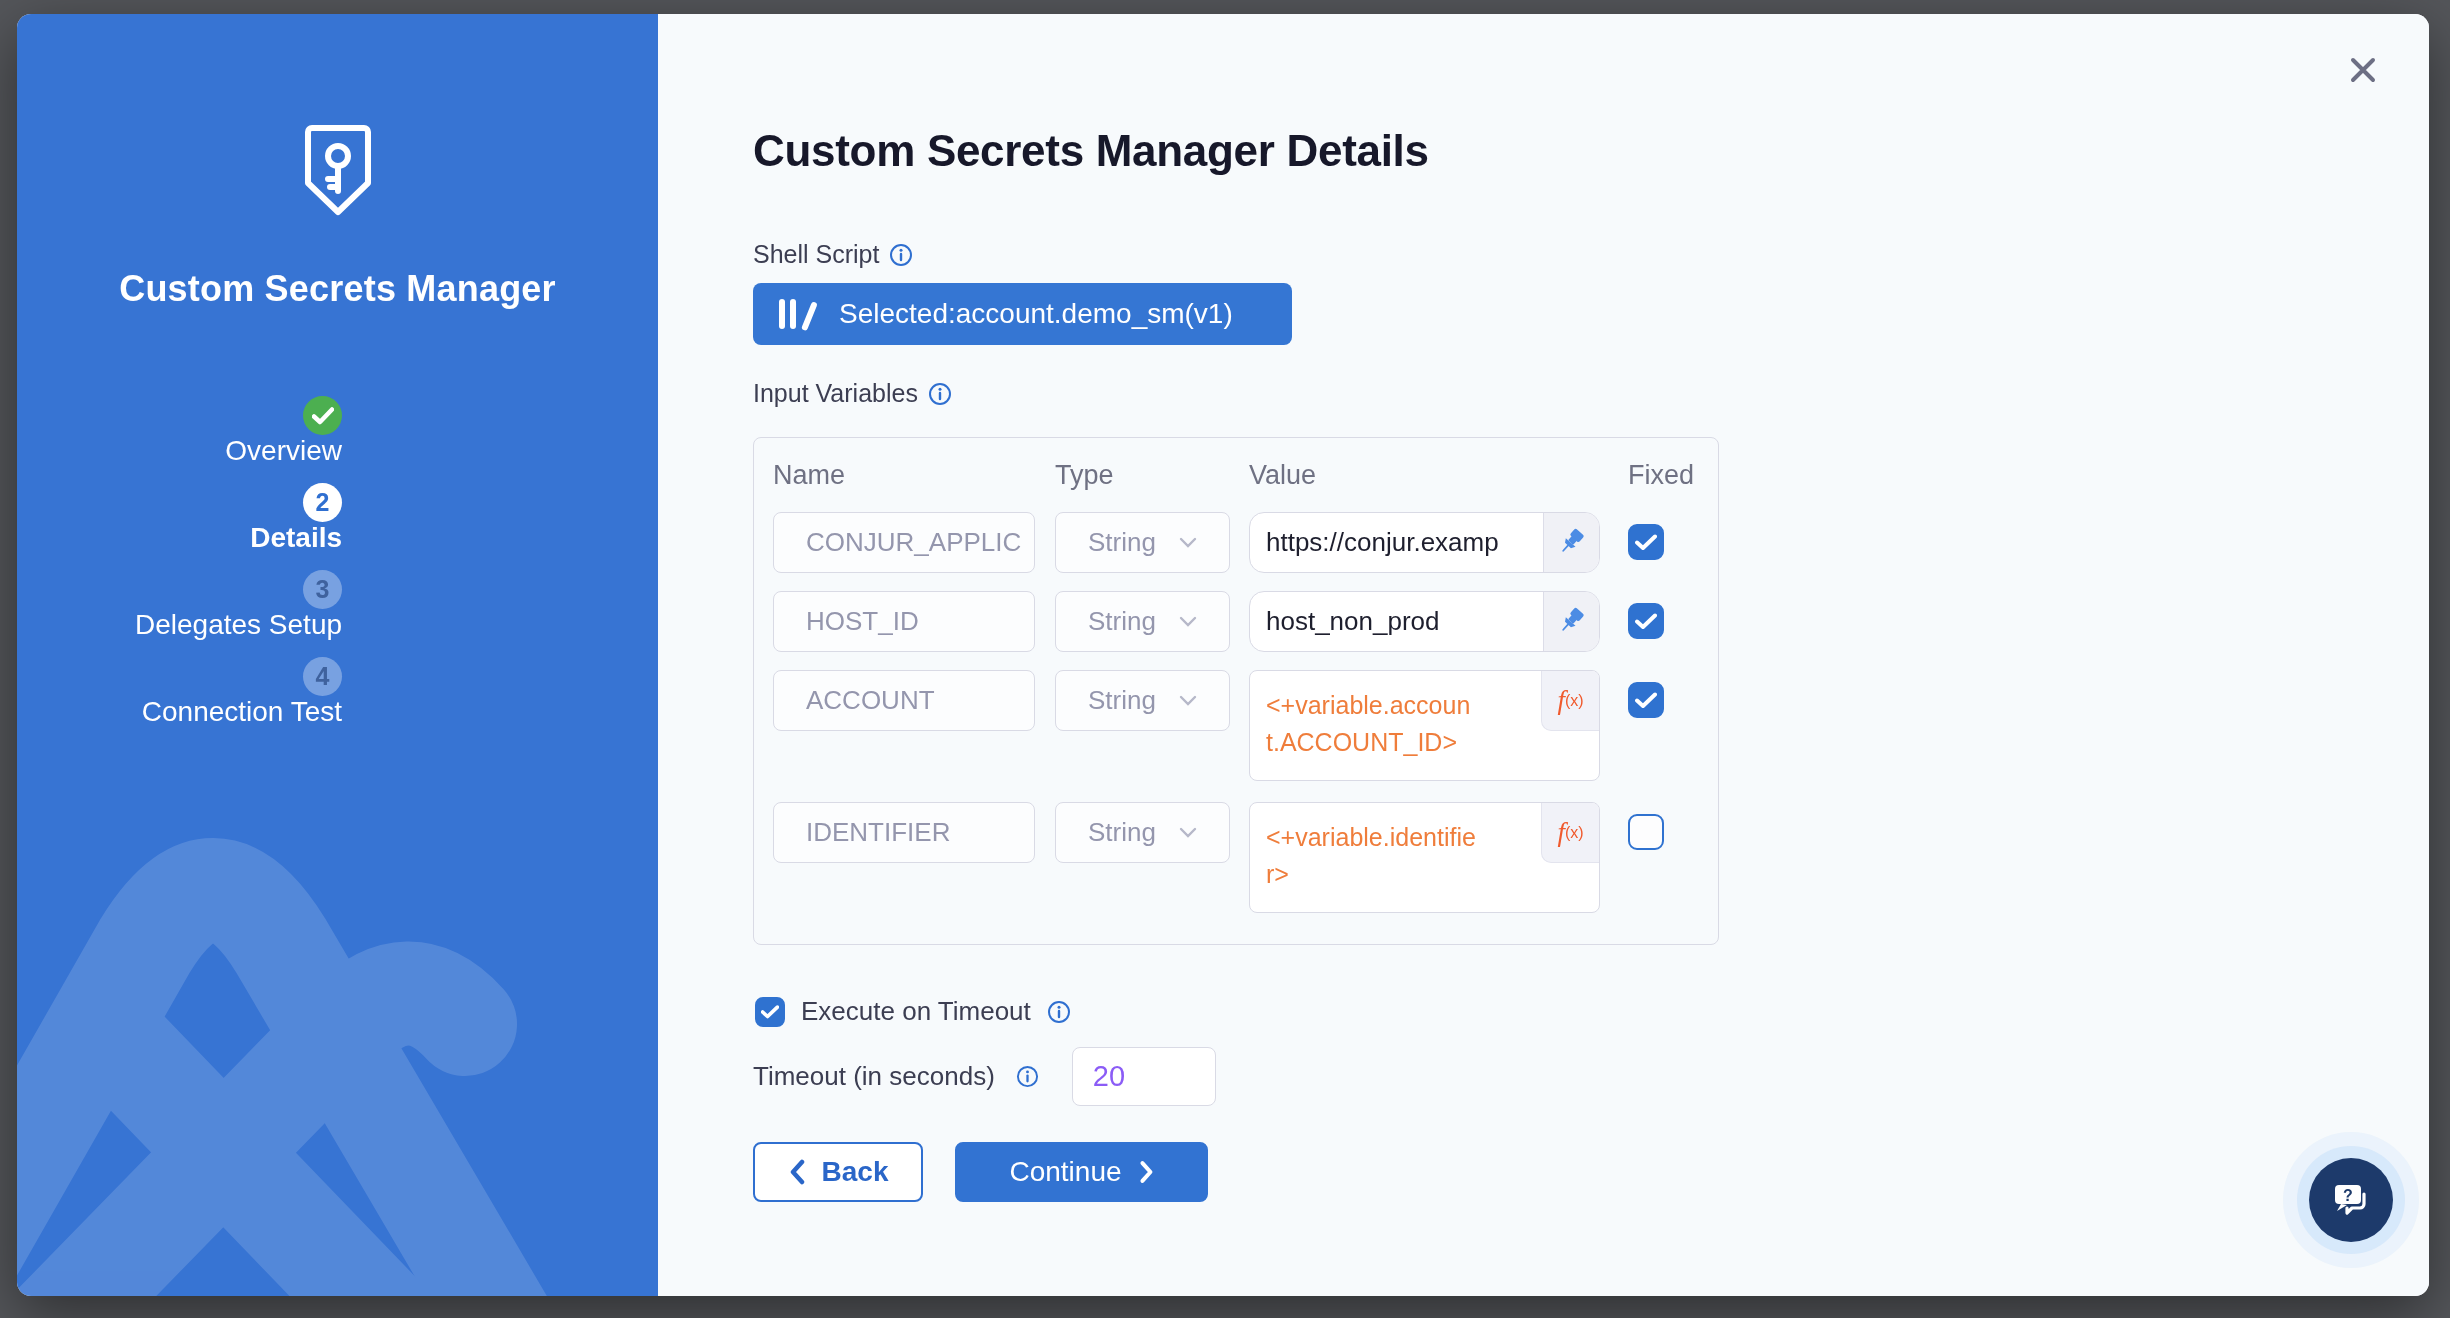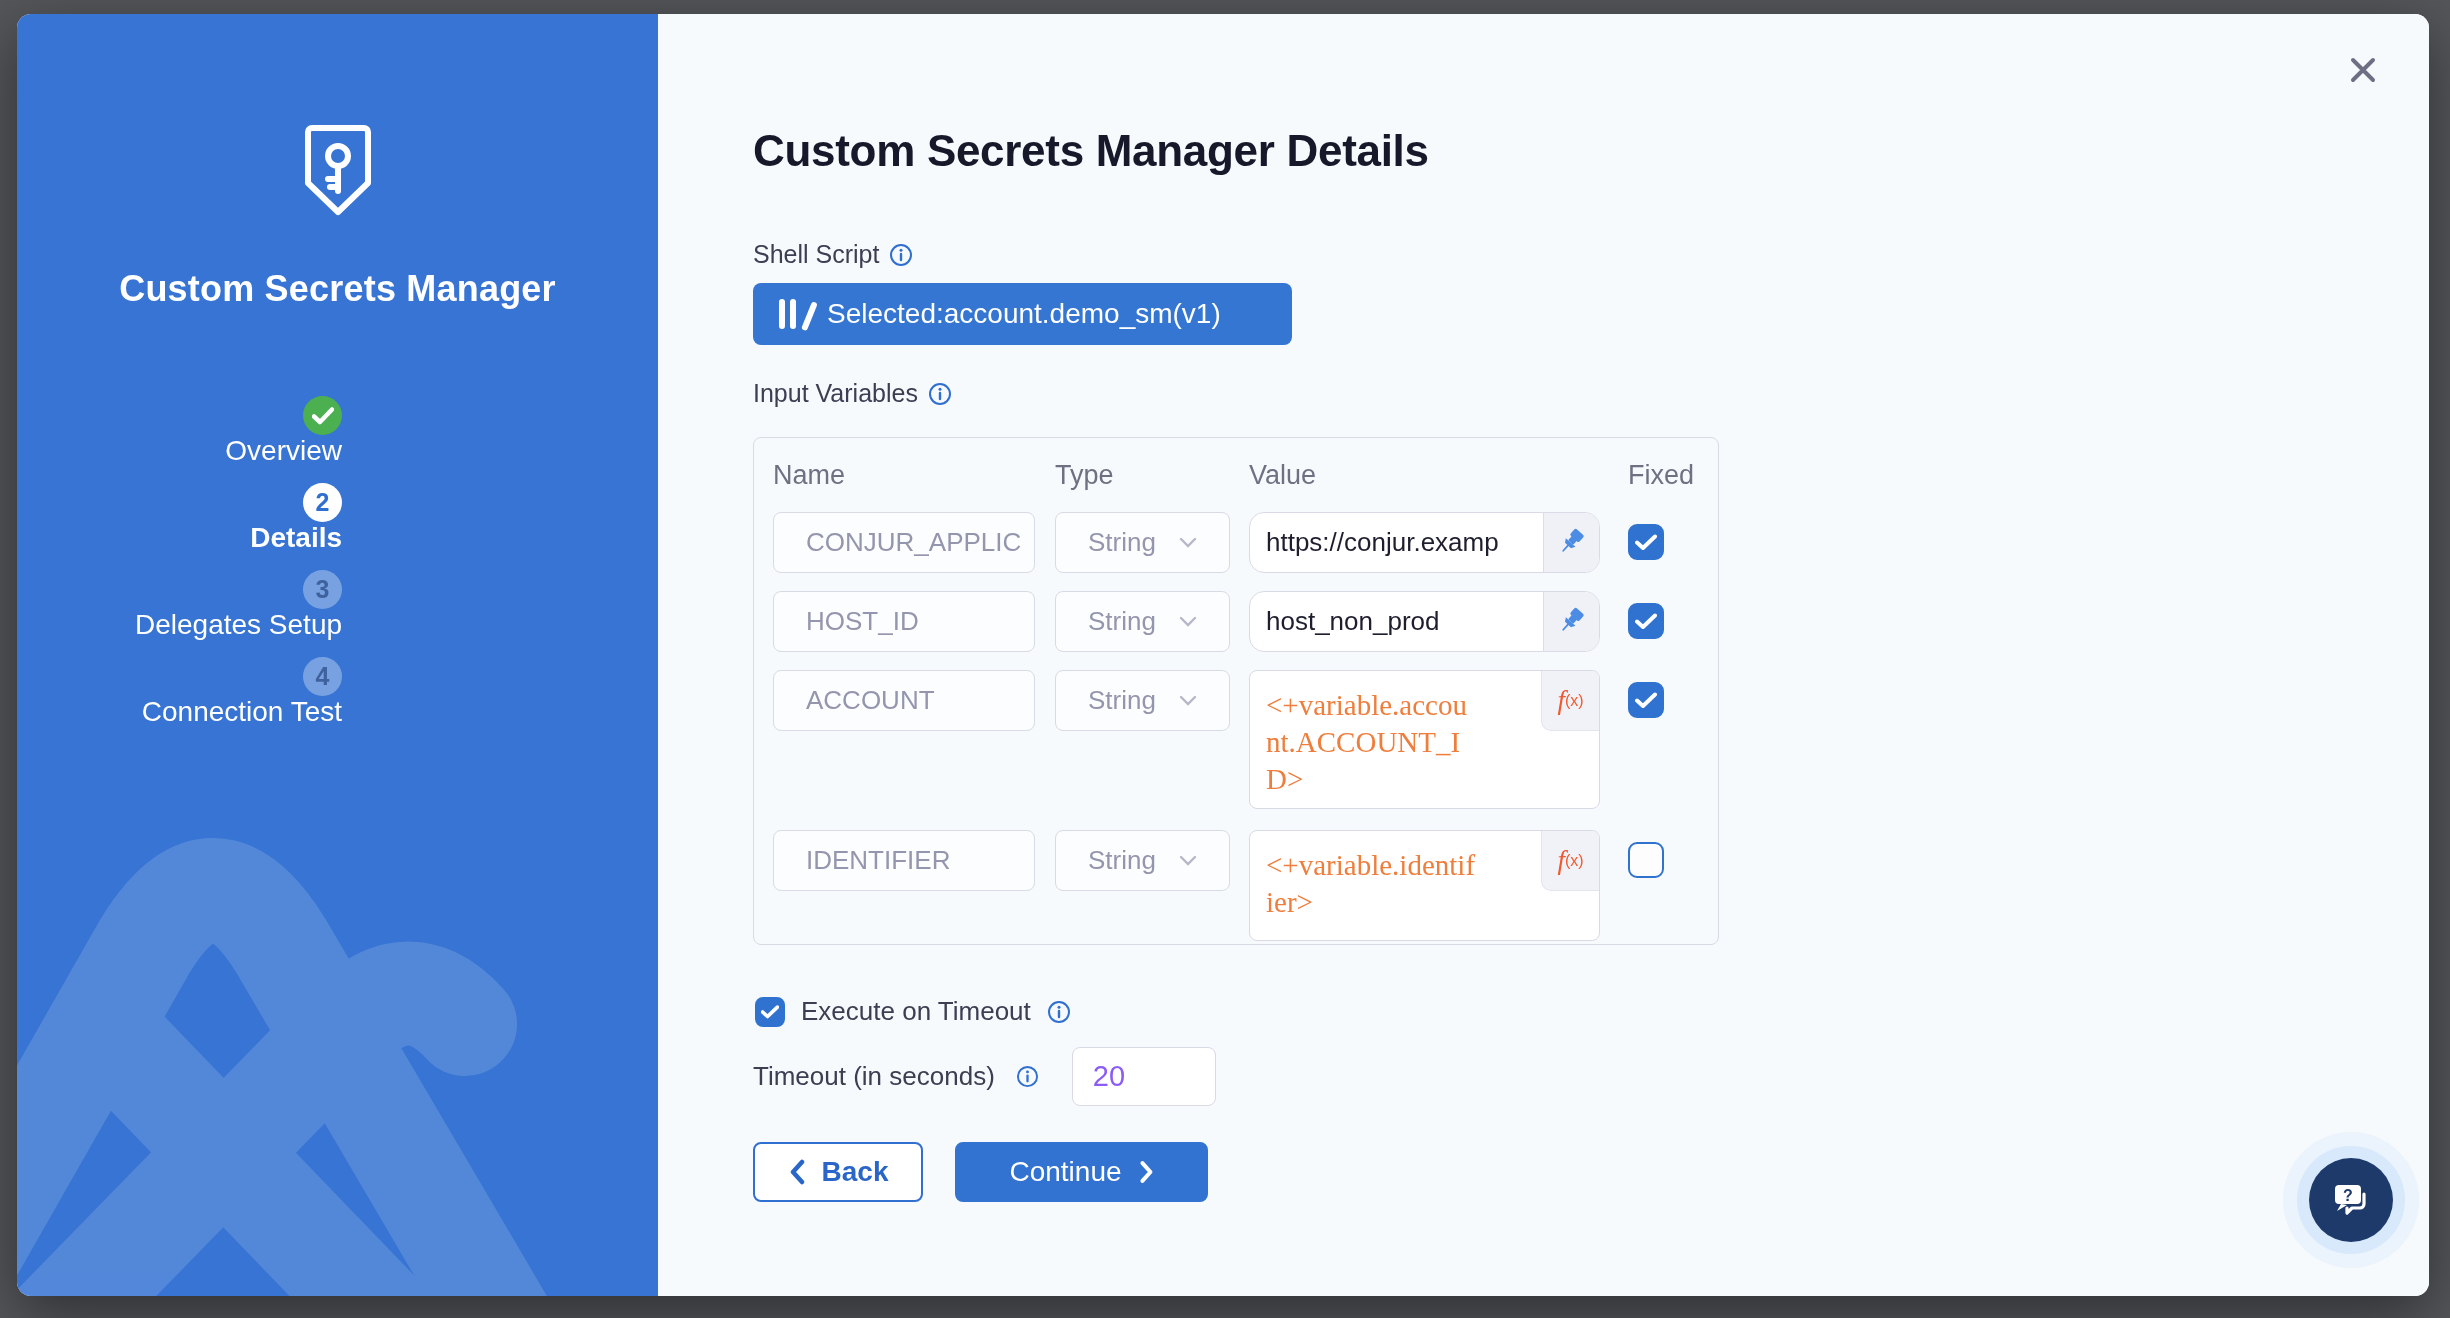--- a/index.html
+++ b/index.html
@@ -53,21 +53,21 @@
     font-size:44px; font-weight:700; color:#17182a; letter-spacing:-.3px;
   }
   .field-label-row { position:absolute; left:95px; display:flex; align-items:center; gap:10px; }
   .field-label { font-size:25px; color:#3c3e52; font-weight:400; }
   .row-shell-label { top:226px; }
   .row-iv-label   { top:365px; }
 
   .selected-btn {
     position:absolute; left:95px; top:269px; height:62px; width:539px;
     background:#3576d3; border-radius:8px; color:#fff;
-    display:flex; align-items:center; padding:16px 26px; gap:20px; cursor:pointer;
+    display:flex; align-items:center; padding:16px 26px; gap:32px; cursor:pointer;
   }
   .selected-btn .lib-icon { display:flex; align-items:flex-end; gap:5px; height:30px; }
   .lib-icon i { display:block; width:6px; height:30px; background:#fff; border-radius:3px; }
   .lib-icon i.slant { transform:rotate(22deg); transform-origin:bottom left; }
   .selected-btn .sel-text { font-size:28px; font-weight:400; white-space:nowrap; }
 
   
   .var-table {
     position:absolute; left:95px; top:423px; width:966px; height:508px;
     border:1px solid #d9dae5; border-radius:8px;
@@ -103,23 +103,22 @@
     flex:0 0 56px; background:#f0f1f6; border-left:1px solid #dcdde8;
     display:flex; align-items:center; justify-content:center; cursor:pointer;
   }
 
   .value-expr {
     position:relative; width:351px; min-height:111px;
     border:1px solid #d9dae5; border-radius:8px; background:#ffffff;
     padding:16px 16px 10px 16px;
   }
   .expr-text {
-    max-width:214px; font-size:29px; line-height:37px; color:#ef7d3b;
+    max-width:214px; font-size:25px; line-height:37px; color:#ef7d3b;
     word-break:break-all;
-    font-family:Liberation Serif, serif;
   }
   .fx-badge {
     position:absolute; top:0; right:0; width:58px; height:60px;
     background:#f1f2f8; border-left:1px solid #e3e4ee; border-bottom:1px solid #e3e4ee;
     border-radius:0 7px 0 10px;
     display:flex; align-items:center; justify-content:center; cursor:pointer;
     color:#f05a2d; font-size:27px; font-style:italic; font-family:"Liberation Serif", serif;
   }
   .fx-badge .sub { font-size:16px; vertical-align:sub; font-style:normal; font-family:"Liberation Sans",sans-serif; }
 

